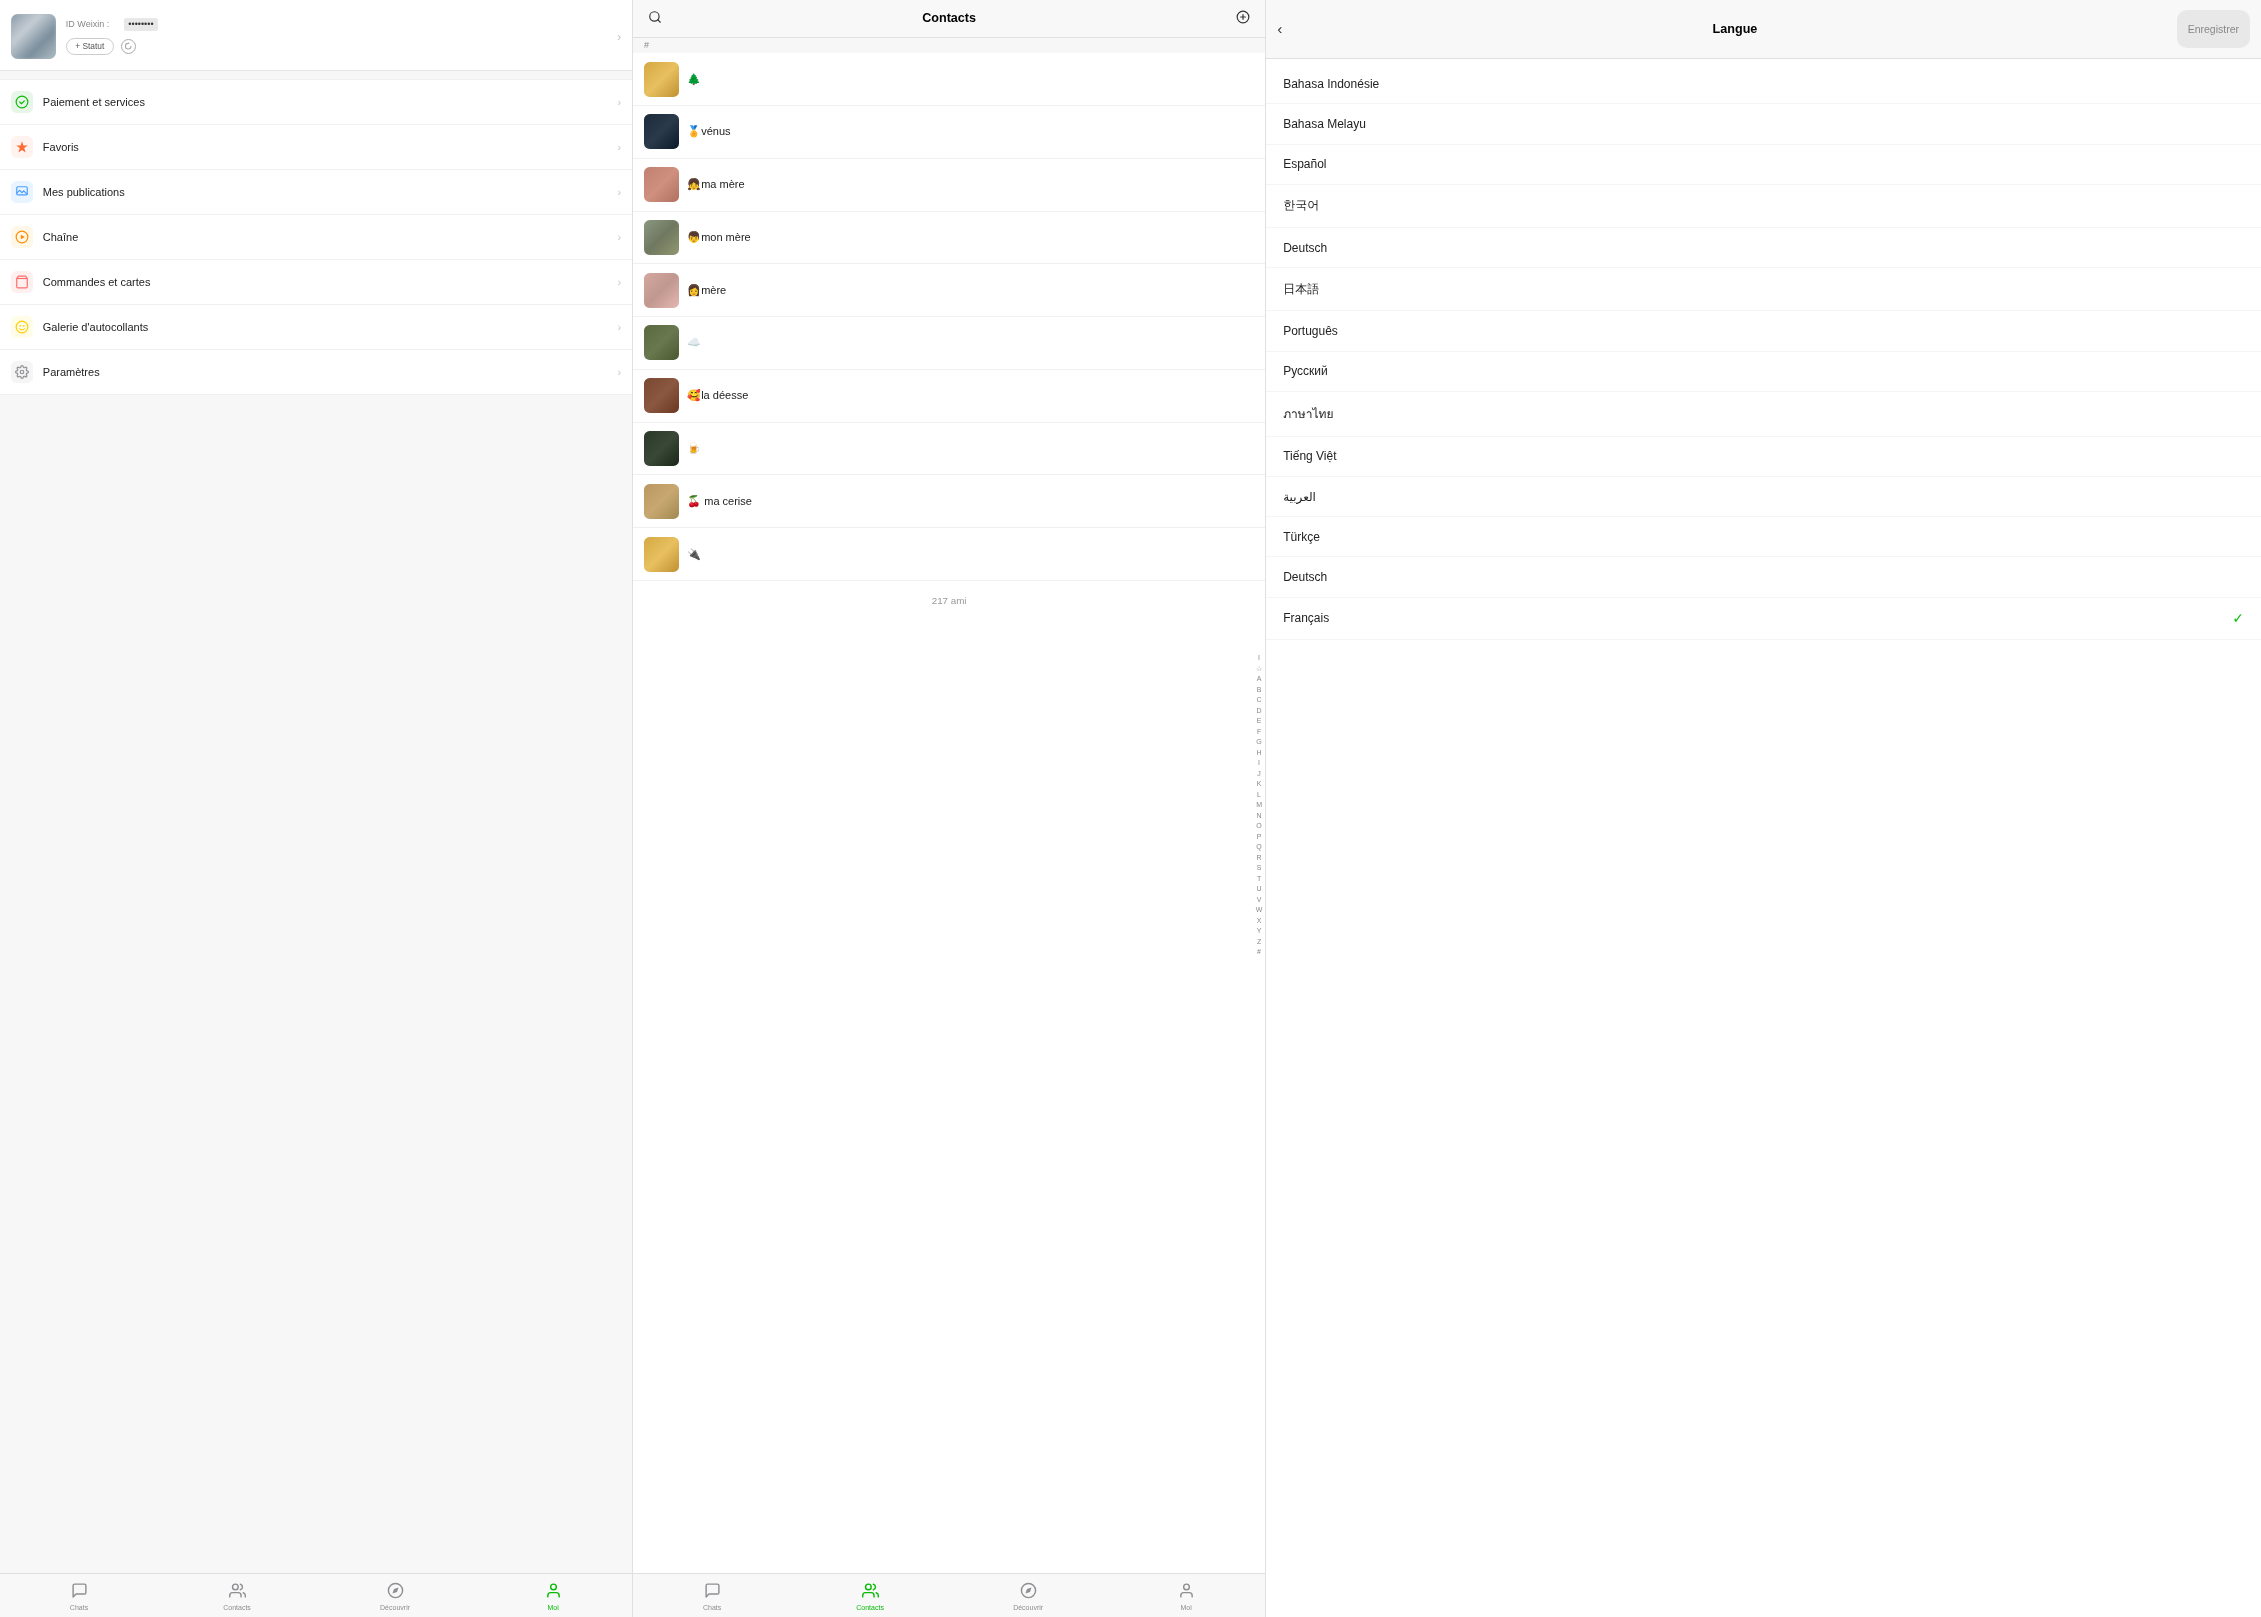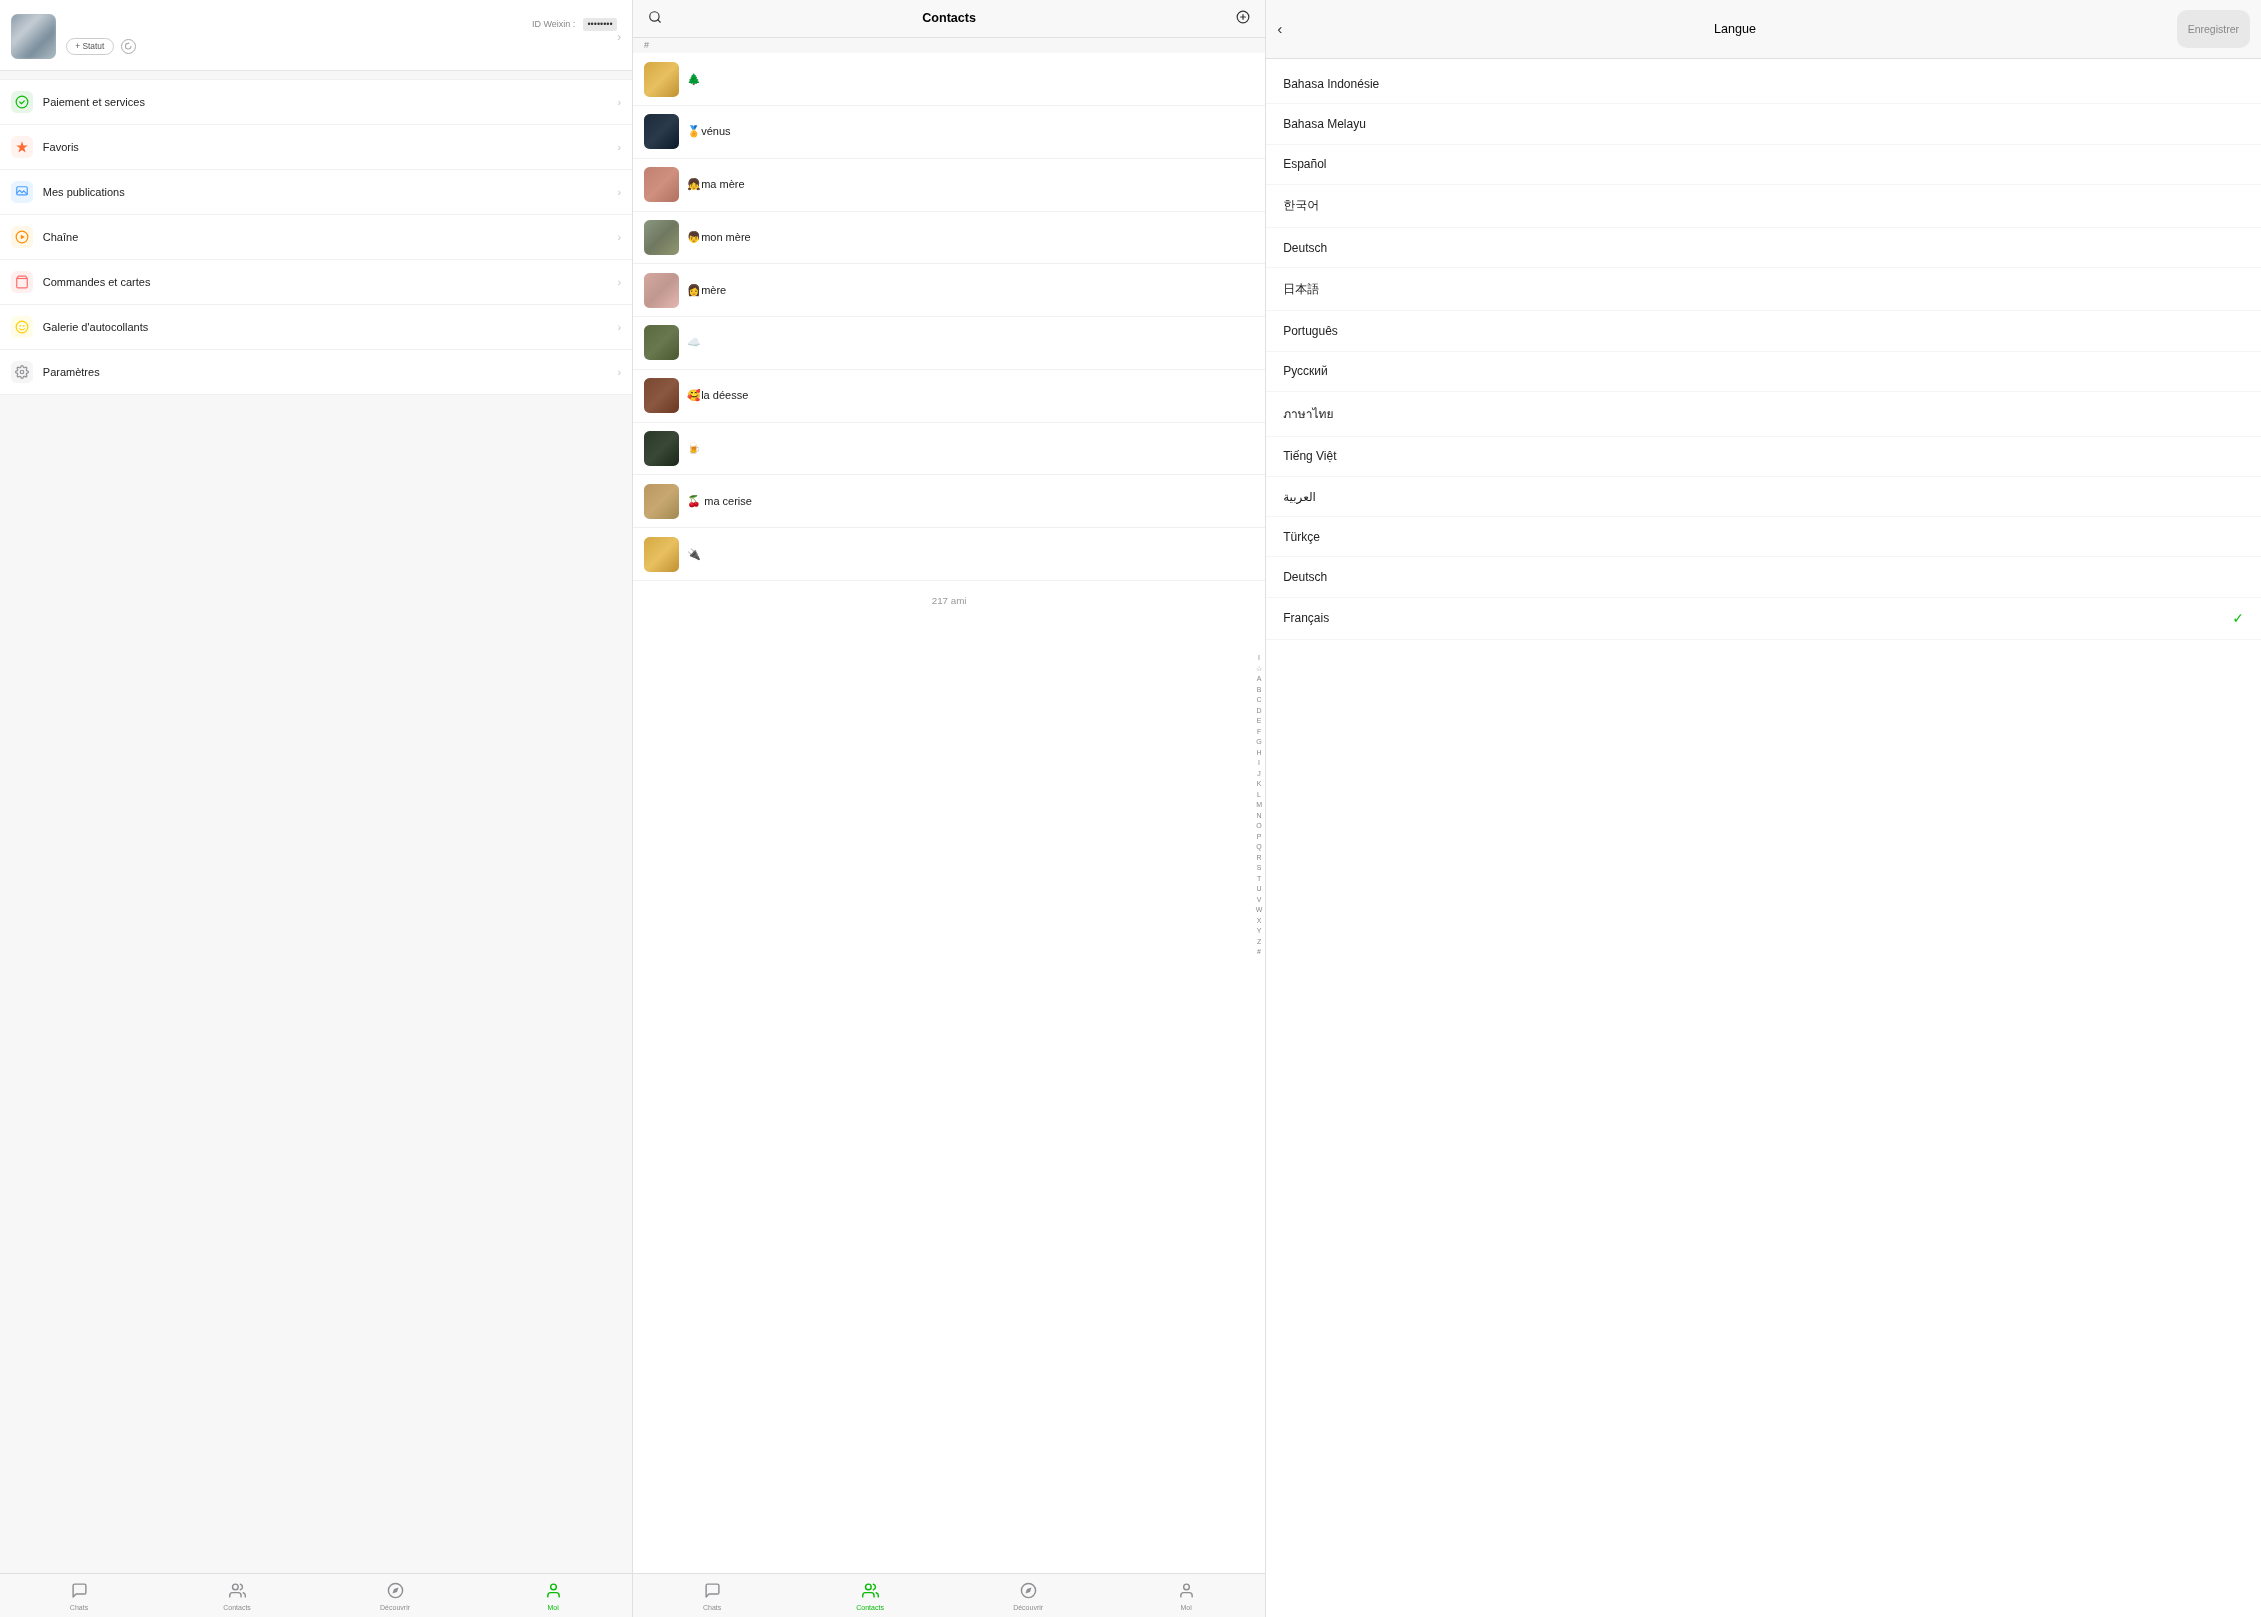--- a/index.html
+++ b/index.html
@@ -49,22 +49,21 @@
 
     .profile-info {
       flex: 1;
     }
 
     .profile-id {
       font-size: 9.8px;
       color: #333;
       display: flex;
       align-items: center;
-      gap: 8px;
-      justify-content: flex-end;
+      gap: 15px;
     }
 
     .profile-id-label {
       color: #888;
       font-size: 9px;
     }
 
     .profile-id-value {
       color: #333;
       font-size: 9px;
@@ -319,21 +318,21 @@
     .back-btn {
       font-size: 15.4px;
       color: #333;
       cursor: pointer;
       margin-right: 11px;
     }
 
     .lang-title {
       flex: 1;
       font-size: 12.6px;
-      font-weight: 400;
+      font-weight: 700;
       color: #000;
       text-align: center;
     }
 
     .save-btn {
       background: #e8e8e8;
       border: none;
       border-radius: 10px;
       padding: 13px 11px;
       font-size: 10.5px;

